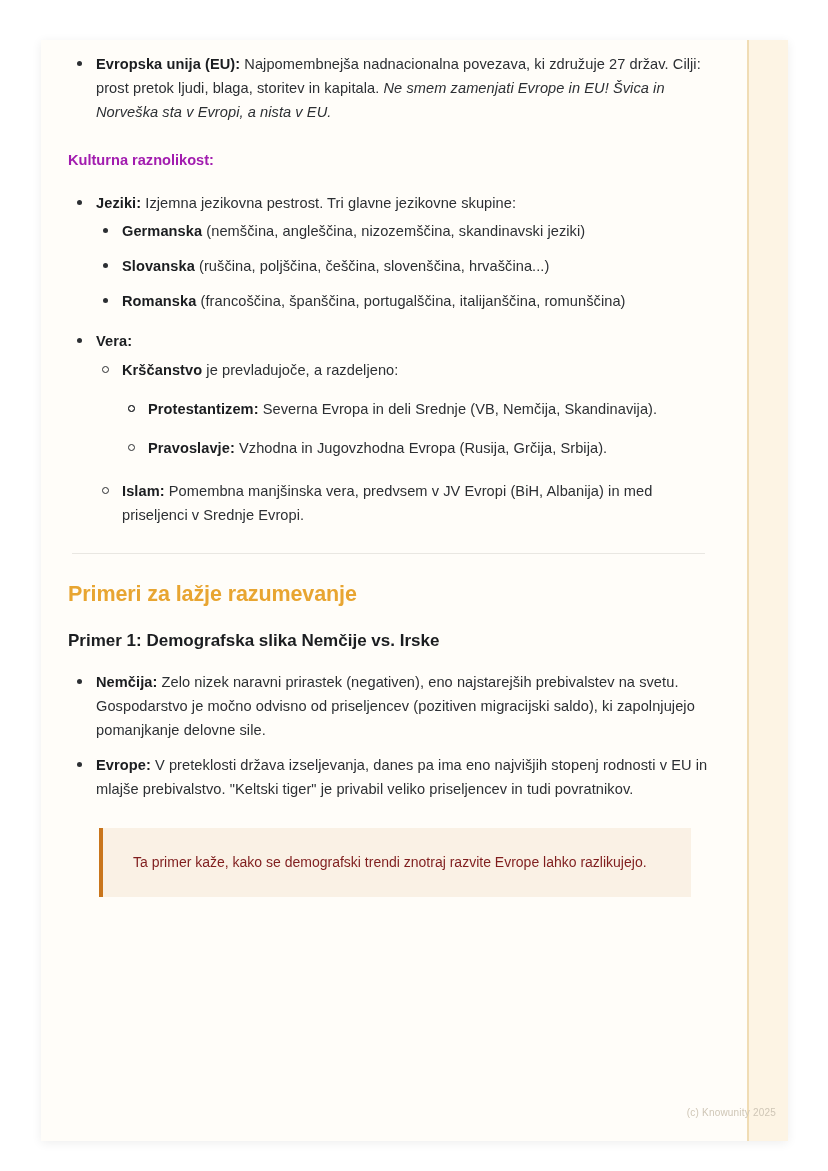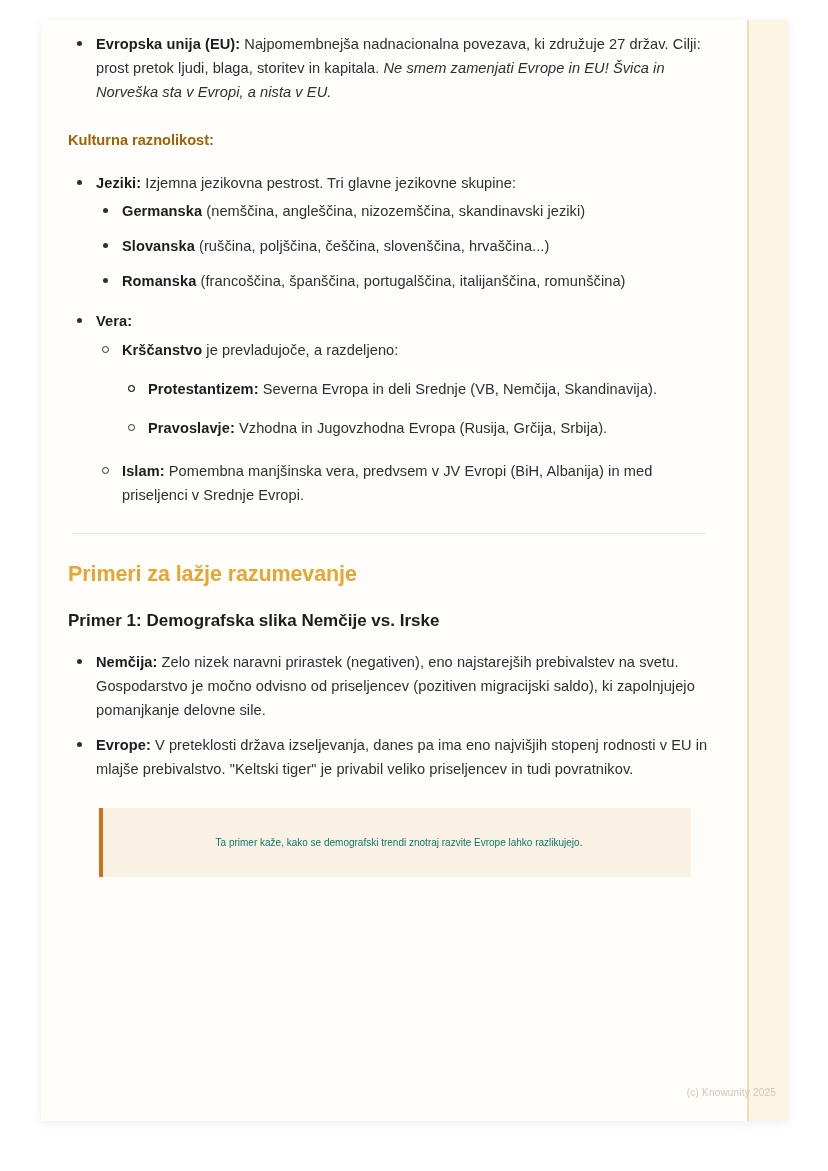--- a/index.html
+++ b/index.html
@@ -11,21 +11,21 @@
     width: 828px;
     height: 1171px;
     font-family: "Liberation Sans", sans-serif;
     overflow: hidden;
   }
 
   
   .page {
     position: absolute;
     left: 41px;
-    top: 20px;
+    top: 40px;
     width: 747px;
     height: 1101px;
     background: #fffdf9;
     box-shadow: 0 2px 10px rgba(0,0,0,0.07);
     overflow: hidden;
   }
   
   .page-edge-strip {
     position: absolute;
     right: 0;
@@ -137,21 +137,21 @@
   }
 
   .spacer-sm { height: 12px; }
   .spacer-md { height: 19px; }
 
   
   .lead-line {
     font-size: 14.6px;
     line-height: 24px;
     font-weight: 700;
-    color: #a16207;
+    color: #a21caf;
     margin: 0;
   }
 
   
   .divider {
     height: 1px;
     background: #e9e7e2;
     margin: 25px 4px 0 4px;
     border: 0;
   }
@@ -174,25 +174,24 @@
 
   
   .callout {
     margin: 26px 18px 0 31px;
     background: #faf1e5;
     border-left: 4px solid #c9751c;
     padding: 22px 26px 22px 30px;
     box-sizing: border-box;
   }
   .callout-text {
-    font-size: 10px;
+    font-size: 14px;
     line-height: 25px;
-    color: #0f766e;
+    color: #7f1d1d;
     margin: 0;
-    text-align: center;
   }
 
   
   .footer {
     position: absolute;
     right: 12px;
     bottom: 23px;
     font-size: 10px;
     color: #cfc6b6;
     letter-spacing: .02em;

